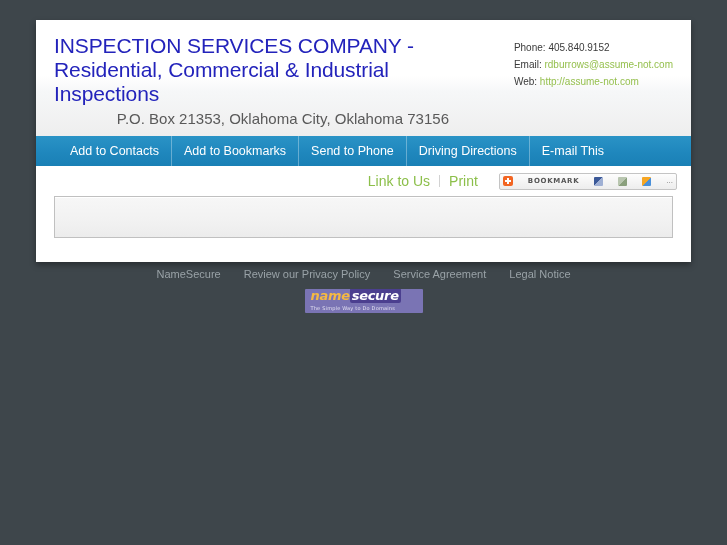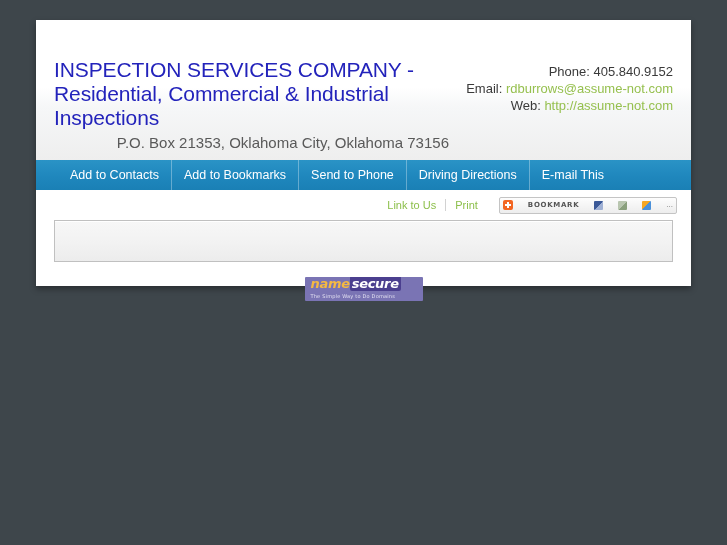--- a/index.html
+++ b/index.html
@@ -28,21 +28,20 @@
   
   .header {
     position: relative;
     padding: 14px 18px 10px 18px;
     background: linear-gradient(to bottom, #ffffff 0%, #ffffff 48%, #f6f7f8 62%, #eeeeee 100%);
   }
   .header-inner {
     display: flex;
     align-items: flex-start;
     justify-content: space-between;
-    margin-top: 24px;
   }
   .title-block {
     max-width: 395px;
   }
   .site-title {
     color: #2323bb;
     font-size: 21px;
     line-height: 24px;
     font-weight: normal;
     margin: 0;
@@ -50,22 +49,22 @@
   }
   .address {
     margin-top: 6px;
     color: #595959;
     font-size: 15px;
     line-height: 14px;
     text-align: right;
   }
   .contact-block {
     padding-top: 5px;
-    text-align: right;
-    font-size: 13px;
+    text-align: left;
+    font-size: 10px;
     line-height: 17px;
     color: #3a3a3a;
     white-space: nowrap;
   }
   .contact-line { display: block; }
   .contact-label { color: #3a3a3a; }
   .contact-link {
     color: #96c04f;
     text-decoration: none;
   }
@@ -94,21 +93,21 @@
   .tools-row {
     height: 30px;
     display: flex;
     align-items: center;
     justify-content: flex-end;
     padding: 0 14px 0 18px;
     background: #ffffff;
   }
   .tool-link {
     color: #8cbf4a;
-    font-size: 11px;
+    font-size: 14px;
     text-decoration: none;
     padding: 0 9px;
   }
   .tool-sep {
     width: 1px;
     height: 12px;
     background: #d2d2d2;
   }
   .bookmark-widget {
     margin-left: 12px;
@@ -264,17 +263,23 @@
     </div>
   </div>
 
   <div class="content-area">
     <div class="content-box"></div>
   </div>
 
 </div>
 
 <div class="page-footer">
+  <div class="footer-links">
+    <a class="footer-link" href="#">NameSecure</a>
+    <a class="footer-link" href="#">Review our Privacy Policy</a>
+    <a class="footer-link" href="#">Service Agreement</a>
+    <a class="footer-link" href="#">Legal Notice</a>
+  </div>
   <div class="ns-logo">
     <span class="ns-logo-main"><span class="ns-name">name</span><span class="ns-secure">secure</span></span>
     <span class="ns-tag">The Simple Way to Do Domains</span>
   </div>
 </div>
 
 </body></html>

